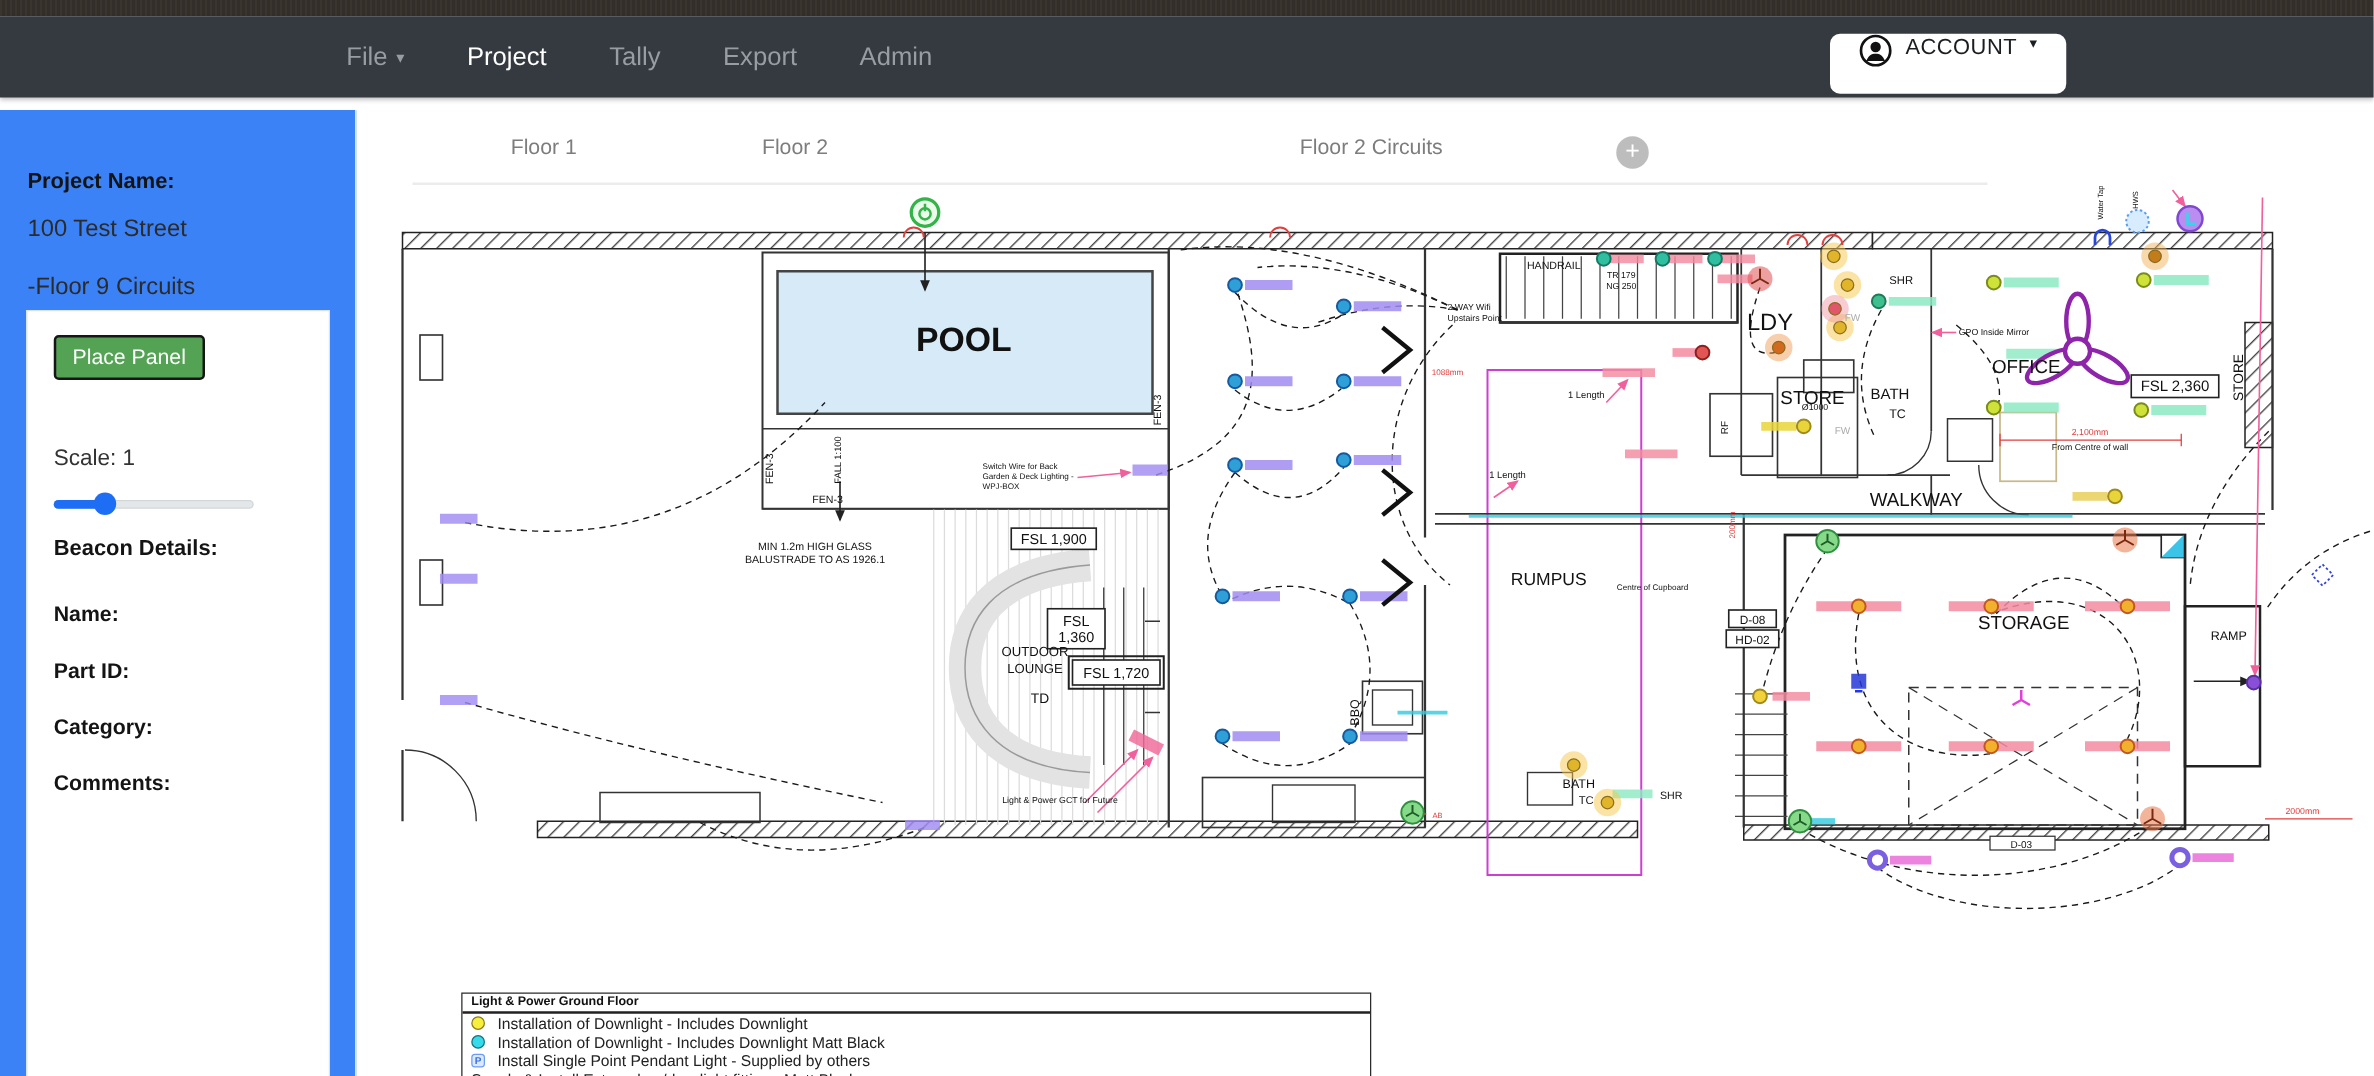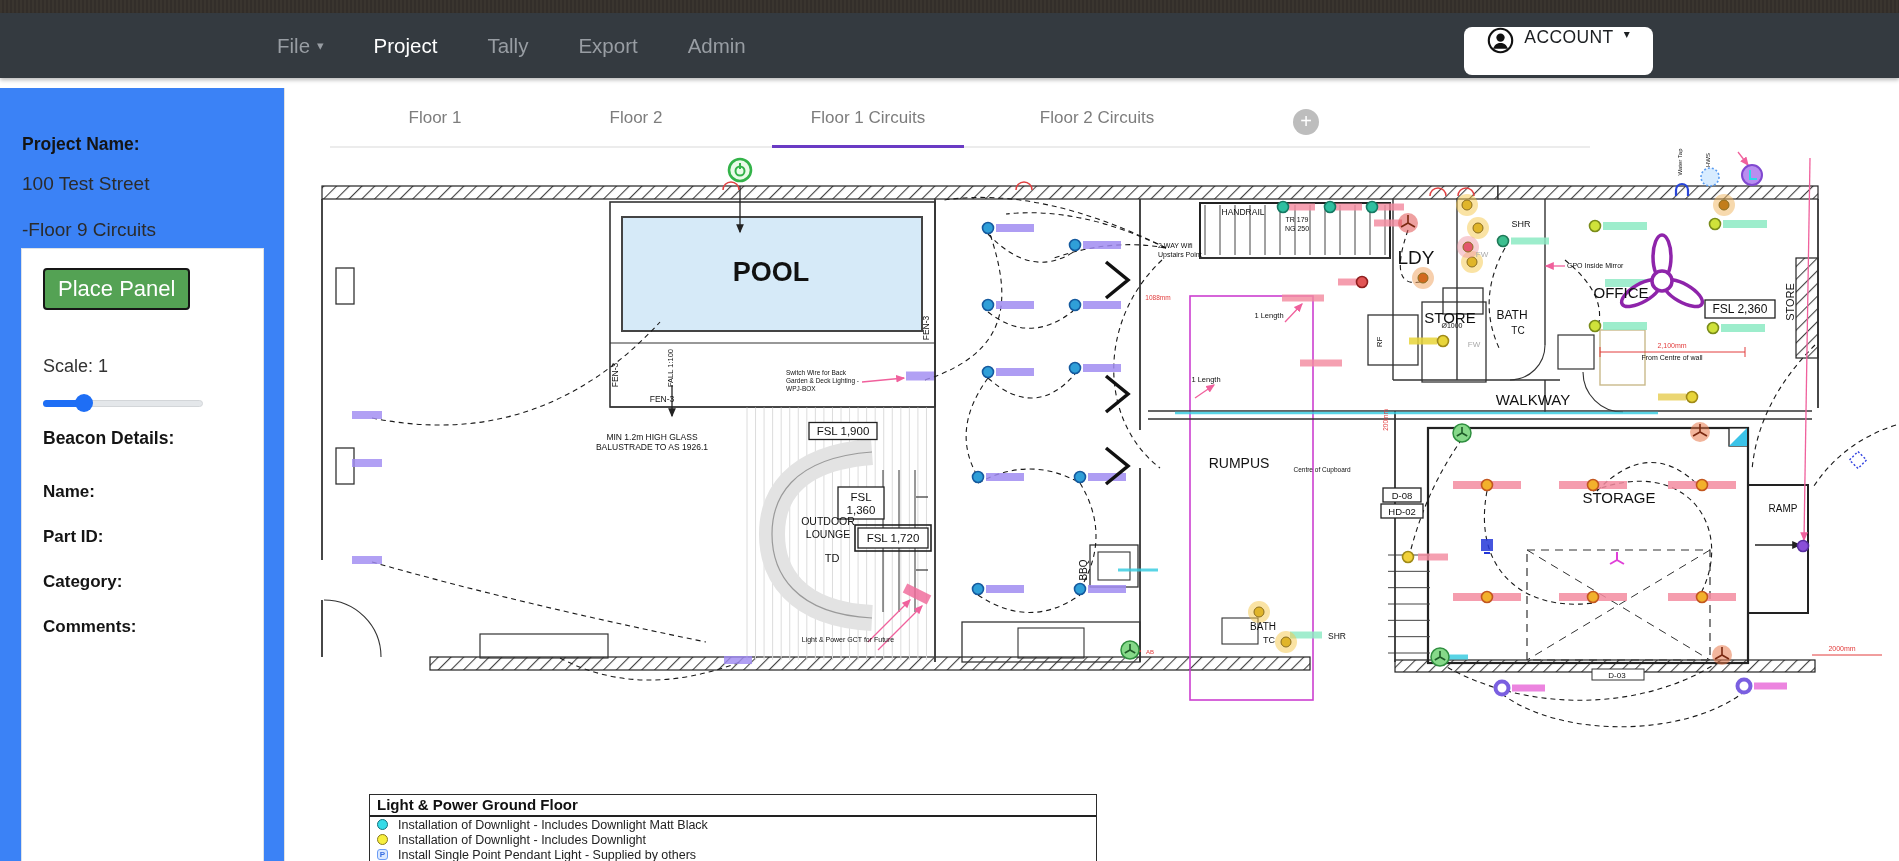--- a/index.html
+++ b/index.html
@@ -29,21 +29,21 @@
   .sidebar { position:absolute; left:0; top:88px; width:285px; height:773px;
     background:#3b82f6; border-right:1px solid #e2e2e2; z-index:20; }
   .sb-abs { position:absolute; }
   .sb-h { font-weight:bold; color:#141414; font-size:17.5px; }
   .p-label { left:22px; top:46px; }
   .p-line1 { left:22px; top:85px; font-size:19px; color:#2b2b2b; }
   .p-line2 { left:22px; top:131px; font-size:19px; color:#2b2b2b; }
   .sb-card { left:21px; top:160px; width:243px; height:720px;
     border:1px solid #dee2e6; background:#fff; }
   .btn-place { left:43px; top:180px; background:#54a254; color:#fff;
-    border:2px solid #161616; border-radius:4px; font-size:22px; padding:6px 13px;
+    border:2px solid #161616; border-radius:4px; font-size:17px; padding:6px 13px;
     cursor:pointer; font-family:inherit; }
   .btn-light { left:42px; top:220px; background:#1ba8be; color:#fff; border:none;
     border-radius:6px; font-size:17.5px; padding:9px 17px; cursor:pointer; font-family:inherit; }
   .scale-label { left:43px; top:268px; font-size:18px; color:#333; }
   .slider { left:43px; top:306px; width:160px; height:18px; cursor:pointer; }
   .slider-track { position:absolute; left:0; top:6px; width:160px; height:7px;
     background:#e4e7ea; border:1px solid #d3d6d9; border-radius:4px; }
   .slider-fill { position:absolute; left:0; top:6px; width:42px; height:7px;
     background:#1e6ef5; border-radius:4px 0 0 4px; }
   .slider-thumb { position:absolute; left:32px; top:0; width:18px; height:18px;
@@ -70,21 +70,21 @@
     border-radius:50%; background:#bdbdbd; color:#fff; font-size:20px; line-height:24px;
     text-align:center; cursor:pointer; }
 
   
   #plan-svg { position:absolute; left:0; top:60px; width:1614px; height:713px;
     font-family:"Liberation Sans", sans-serif; }
 
   
   .legend { position:absolute; left:369px; top:794px; width:728px; height:90px;
     border:1px solid #2b2b2b; background:#fff; z-index:15; }
-  .legend-title { font-weight:bold; font-size:15px; color:#111; padding:1px 7px 2px;
+  .legend-title { font-weight:bold; font-size:10px; color:#111; padding:1px 7px 2px;
     border-bottom:2px solid #222; }
   .legend-row { display:flex; align-items:center; gap:10px; padding:1px 7px; height:15px; }
   .legend-row span.lg-label { font-size:12.5px; color:#222; }
   .lg-dot { width:11px; height:11px; border-radius:50%; flex:0 0 11px; }
   .lg-dot.i0 { background:#f7ef3e; border:1.5px solid #8a7a1d; }
   .lg-dot.i1 { background:#35dbe8; border:1.5px solid #16707d; }
   .lg-dot.i2 { border-radius:3px; background:#dbe9ff; border:1px solid #6b9cf5;
     font-size:8px; color:#3a6fe0; text-align:center; line-height:10px; font-weight:bold; }
 </style>
 </head>
@@ -133,21 +133,20 @@
   <div class="sb-abs sb-h f1">Part ID:</div>
   <div class="sb-abs sb-h f2">Category:</div>
   <div class="sb-abs sb-h f3">Comments:</div>
 </aside>
 
 <main class="main">
   <div class="tabbar">
     <div class="tab-baseline"></div>
     <div class="tab tab1">Floor 1</div>
     <div class="tab tab2">Floor 2</div>
-    <div class="tab tab3 active">Floor 1 Circuits</div>
     <div class="tab tab4">Floor 2 Circuits</div>
     <div class="tab-add">+</div>
   </div>
 
   <svg id="plan-svg" viewBox="285 148 1614 713">
     <defs>
       <pattern id="hatch" width="9" height="9" patternUnits="userSpaceOnUse" patternTransform="rotate(45)">
         <rect width="9" height="9" fill="#ffffff"></rect>
         <line x1="0" y1="0" x2="0" y2="9" stroke="#444" stroke-width="2.2"></line>
       </pattern>
@@ -493,26 +492,26 @@
       <text x="1150" y="654" font-size="6" fill="#e23c3c" text-anchor="middle" font-weight="400">AB</text>
       <text x="1322" y="472" font-size="6.5" fill="#111" text-anchor="middle" font-weight="400">Centre of Cupboard</text>
       <text x="1452" y="328" font-size="7" fill="#111" text-anchor="middle" font-weight="400">Ø1000</text>
     </svg>
 
   </main>
 
 <div class="legend">
   <div class="legend-title">Light &amp; Power Ground Floor</div>
   <div class="legend-row">
+    <span class="lg-dot i0"></span>
+    <span class="lg-label">Installation of Downlight - Includes Downlight</span>
+  </div>
+  <div class="legend-row">
     <span class="lg-dot i1"></span>
     <span class="lg-label">Installation of Downlight - Includes Downlight Matt Black</span>
-  </div>
-  <div class="legend-row">
-    <span class="lg-dot i0"></span>
-    <span class="lg-label">Installation of Downlight - Includes Downlight</span>
   </div>
   <div class="legend-row">
     <span class="lg-dot i2">P</span>
     <span class="lg-label">Install Single Point Pendant Light - Supplied by others</span>
   </div>
   <div class="legend-row">
 
     <span class="lg-label">Supply &amp; Install External up/dwn light fitting - Matt Black</span>
   </div>
 </div>

